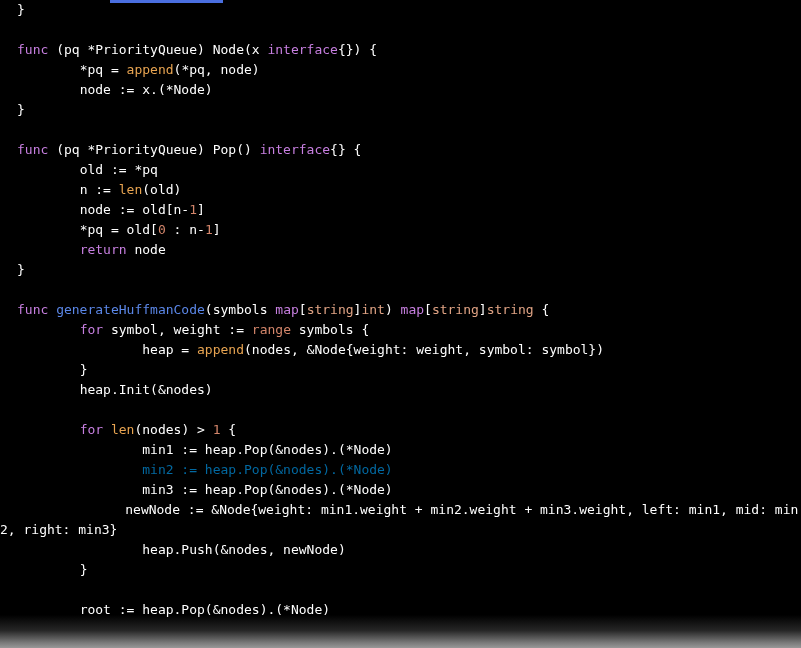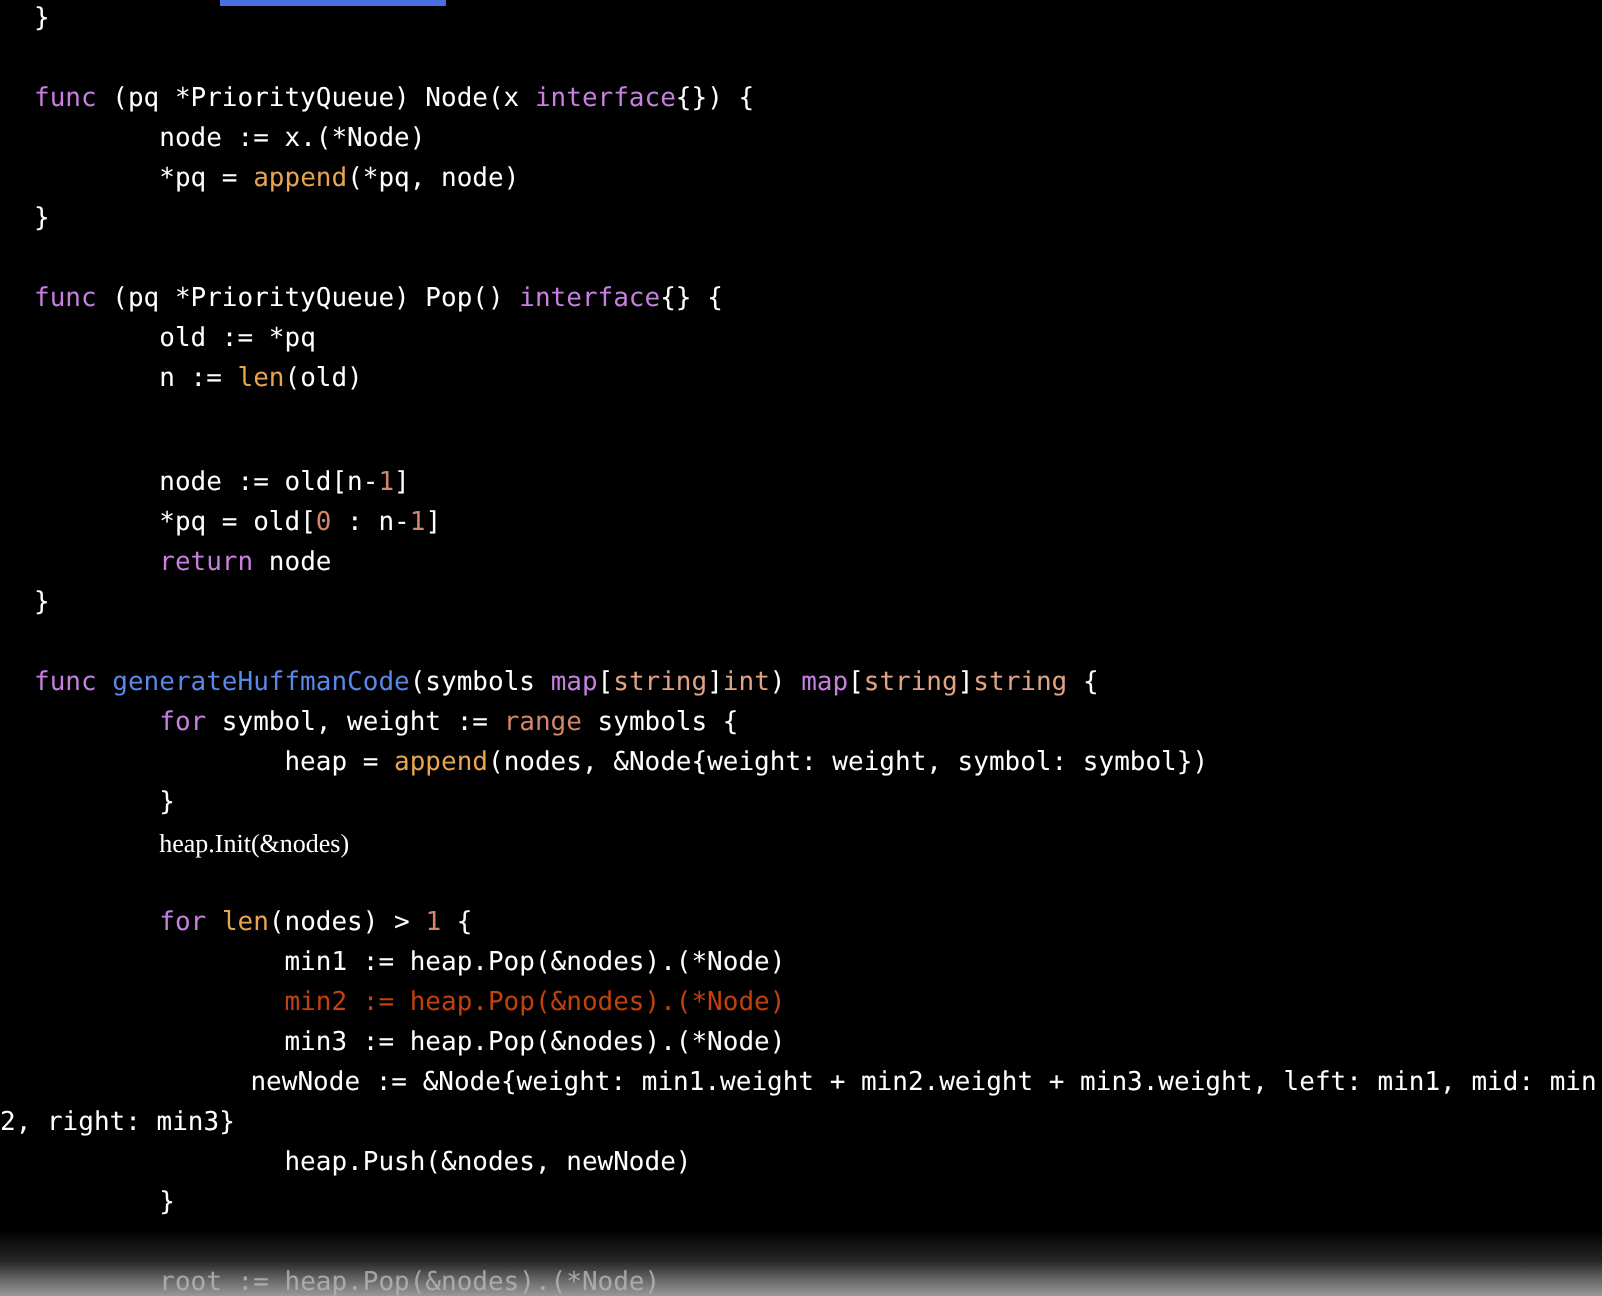--- a/index.html
+++ b/index.html
@@ -72,41 +72,41 @@
   .tk-rng  { color: #d4866b; }   
   .tk-plain{ color: #ffffff; }
 </style>
 </head>
 <body style="background: rgb(0, 0, 0);">
 
 <div id="code-area" style="background: rgb(0, 0, 0);">
     <div class="code-line" style="font-size: 13px; line-height: 20px;"><span class="tk-plain" style="color: rgb(255, 255, 255);">}</span></div>
     <div class="code-line blank" style="font-size: 13px; line-height: 20px;">&nbsp;</div>
     <div class="code-line" style="font-size: 13px; line-height: 20px;"><span class="tk-kw" style="color: rgb(199, 127, 224);">func</span><span class="tk-plain" style="color: rgb(255, 255, 255);"> (pq *PriorityQueue) Node(x </span><span class="tk-kw" style="color: rgb(199, 127, 224);">interface</span><span class="tk-plain" style="color: rgb(255, 255, 255);">{}) {</span></div>
+    <div class="code-line" style="font-size: 13px; line-height: 20px;"><span class="tk-plain">        </span><span class="tk-plain" style="color: rgb(255, 255, 255);">*pq = </span><span class="tk-bi" style="color: rgb(232, 164, 81);">append</span><span class="tk-plain" style="color: rgb(255, 255, 255);">(*pq, node)</span></div>
     <div class="code-line" style="font-size: 13px; line-height: 20px;"><span class="tk-plain">        </span><span class="tk-plain" style="color: rgb(255, 255, 255);">node := x.(*Node)</span></div>
-    <div class="code-line" style="font-size: 13px; line-height: 20px;"><span class="tk-plain">        </span><span class="tk-plain" style="color: rgb(255, 255, 255);">*pq = </span><span class="tk-bi" style="color: rgb(232, 164, 81);">append</span><span class="tk-plain" style="color: rgb(255, 255, 255);">(*pq, node)</span></div>
     <div class="code-line" style="font-size: 13px; line-height: 20px;"><span class="tk-plain" style="color: rgb(255, 255, 255);">}</span></div>
     <div class="code-line blank" style="font-size: 13px; line-height: 20px;">&nbsp;</div>
     <div class="code-line" style="font-size: 13px; line-height: 20px;"><span class="tk-kw" style="color: rgb(199, 127, 224);">func</span><span class="tk-plain" style="color: rgb(255, 255, 255);"> (pq *PriorityQueue) Pop() </span><span class="tk-kw" style="color: rgb(199, 127, 224);">interface</span><span class="tk-plain" style="color: rgb(255, 255, 255);">{} {</span></div>
     <div class="code-line" style="font-size: 13px; line-height: 20px;"><span class="tk-plain">        </span><span class="tk-plain" style="color: rgb(255, 255, 255);">old := *pq</span></div>
     <div class="code-line" style="font-size: 13px; line-height: 20px;"><span class="tk-plain">        </span><span class="tk-plain" style="color: rgb(255, 255, 255);">n := </span><span class="tk-bi" style="color: rgb(232, 164, 81);">len</span><span class="tk-plain" style="color: rgb(255, 255, 255);">(old)</span></div>
-    <div class="code-line" style="font-size: 13px; line-height: 20px; margin-top: 32px;"><span class="tk-plain">        </span><span class="tk-plain" style="color: rgb(255, 255, 255);">node := old[n-</span><span class="tk-num" style="color: rgb(212, 134, 107);">1</span><span class="tk-plain" style="color: rgb(255, 255, 255);">]</span></div>
+    <div class="code-line" style="font-size: 13px; line-height: 20px;"><span class="tk-plain">        </span><span class="tk-plain" style="color: rgb(255, 255, 255);">node := old[n-</span><span class="tk-num" style="color: rgb(212, 134, 107);">1</span><span class="tk-plain" style="color: rgb(255, 255, 255);">]</span></div>
     <div class="code-line" style="font-size: 13px; line-height: 20px;"><span class="tk-plain">        </span><span class="tk-plain" style="color: rgb(255, 255, 255);">*pq = old[</span><span class="tk-num" style="color: rgb(212, 134, 107);">0</span><span class="tk-plain" style="color: rgb(255, 255, 255);"> : n-</span><span class="tk-num" style="color: rgb(212, 134, 107);">1</span><span class="tk-plain" style="color: rgb(255, 255, 255);">]</span></div>
     <div class="code-line" style="font-size: 13px; line-height: 20px;"><span class="tk-plain">        </span><span class="tk-kw" style="color: rgb(199, 127, 224);">return</span><span class="tk-plain" style="color: rgb(255, 255, 255);"> node</span></div>
     <div class="code-line" style="font-size: 13px; line-height: 20px;"><span class="tk-plain" style="color: rgb(255, 255, 255);">}</span></div>
     <div class="code-line blank" style="font-size: 13px; line-height: 20px;">&nbsp;</div>
     <div class="code-line" style="font-size: 13px; line-height: 20px;"><span class="tk-kw" style="color: rgb(199, 127, 224);">func</span><span class="tk-plain" style="color: rgb(255, 255, 255);"> </span><span class="tk-fn" style="color: rgb(91, 135, 232);">generateHuffmanCode</span><span class="tk-plain" style="color: rgb(255, 255, 255);">(symbols </span><span class="tk-kw" style="color: rgb(199, 127, 224);">map</span><span class="tk-plain" style="color: rgb(255, 255, 255);">[</span><span class="tk-type" style="color: rgb(224, 163, 132);">string</span><span class="tk-plain" style="color: rgb(255, 255, 255);">]</span><span class="tk-type" style="color: rgb(224, 163, 132);">int</span><span class="tk-plain" style="color: rgb(255, 255, 255);">) </span><span class="tk-kw" style="color: rgb(199, 127, 224);">map</span><span class="tk-plain" style="color: rgb(255, 255, 255);">[</span><span class="tk-type" style="color: rgb(224, 163, 132);">string</span><span class="tk-plain" style="color: rgb(255, 255, 255);">]</span><span class="tk-type" style="color: rgb(224, 163, 132);">string</span><span class="tk-plain" style="color: rgb(255, 255, 255);"> {</span></div>
     <div class="code-line" style="font-size: 13px; line-height: 20px;"><span class="tk-plain">        </span><span class="tk-kw" style="color: rgb(199, 127, 224);">for</span><span class="tk-plain" style="color: rgb(255, 255, 255);"> symbol, weight := </span><span class="tk-rng" style="color: rgb(212, 134, 107);">range</span><span class="tk-plain" style="color: rgb(255, 255, 255);"> symbols {</span></div>
     <div class="code-line" style="font-size: 13px; line-height: 20px;"><span class="tk-plain">                </span><span class="tk-plain" style="color: rgb(255, 255, 255);">heap = </span><span class="tk-bi" style="color: rgb(232, 164, 81);">append</span><span class="tk-plain" style="color: rgb(255, 255, 255);">(nodes, &amp;Node{weight: weight, symbol: symbol})</span></div>
     <div class="code-line" style="font-size: 13px; line-height: 20px;"><span class="tk-plain">        </span><span class="tk-plain" style="color: rgb(255, 255, 255);">}</span></div>
-    <div class="code-line" style="font-size: 13px; line-height: 20px;"><span class="tk-plain">        </span><span class="tk-plain" style="color: rgb(255, 255, 255); font-family: Liberation Serif, serif;">heap.Init(&amp;nodes)</span></div>
+    <div class="code-line" style="font-size: 13px; line-height: 20px;"><span class="tk-plain">        </span><span class="tk-plain" style="color: rgb(255, 255, 255);">heap.Init(&amp;nodes)</span></div>
     <div class="code-line blank" style="font-size: 13px; line-height: 20px;">&nbsp;</div>
     <div class="code-line" style="font-size: 13px; line-height: 20px;"><span class="tk-plain">        </span><span class="tk-kw" style="color: rgb(199, 127, 224);">for</span><span class="tk-plain" style="color: rgb(255, 255, 255);"> </span><span class="tk-bi" style="color: rgb(232, 164, 81);">len</span><span class="tk-plain" style="color: rgb(255, 255, 255);">(nodes) &gt; </span><span class="tk-num" style="color: rgb(212, 134, 107);">1</span><span class="tk-plain" style="color: rgb(255, 255, 255);"> {</span></div>
     <div class="code-line" style="font-size: 13px; line-height: 20px;"><span class="tk-plain">                </span><span class="tk-plain" style="color: rgb(255, 255, 255);">min1 := heap.Pop(&amp;nodes).(*Node)</span></div>
-    <div class="code-line" style="font-size: 13px; line-height: 20px;"><span class="tk-plain">                </span><span class="tk-plain" style="color: #c2410c;">min2 := heap.Pop(&amp;nodes).(*Node)</span></div>
+    <div class="code-line" style="font-size: 13px; line-height: 20px;"><span class="tk-plain">                </span><span class="tk-plain" style="color: #0369a1;">min2 := heap.Pop(&amp;nodes).(*Node)</span></div>
     <div class="code-line" style="font-size: 13px; line-height: 20px;"><span class="tk-plain">                </span><span class="tk-plain" style="color: rgb(255, 255, 255);">min3 := heap.Pop(&amp;nodes).(*Node)</span></div>
     <div class="code-line" style="font-size: 13px; line-height: 20px; white-space: pre-wrap; word-break: break-all; height: auto; padding-left: 0px; text-indent: 0px;"><span class="tk-plain">                </span><span class="tk-plain" style="color: rgb(255, 255, 255);">newNode := &amp;Node{weight: min1.weight + min2.weight + min3.weight, left: min1, mid: min2, right: min3}</span></div>
     <div class="code-line" style="font-size: 13px; line-height: 20px;"><span class="tk-plain">                </span><span class="tk-plain" style="color: rgb(255, 255, 255);">heap.Push(&amp;nodes, newNode)</span></div>
     <div class="code-line" style="font-size: 13px; line-height: 20px;"><span class="tk-plain">        </span><span class="tk-plain" style="color: rgb(255, 255, 255);">}</span></div>
     <div class="code-line blank" style="font-size: 13px; line-height: 20px;">&nbsp;</div>
     <div class="code-line" style="font-size: 13px; line-height: 20px;"><span class="tk-plain">        </span><span class="tk-plain" style="color: rgb(255, 255, 255);">root := heap.Pop(&amp;nodes).(*Node)</span></div>
   </div>
 
 <div id="selection-bar" style="background: rgb(74, 111, 224);"></div>
 

